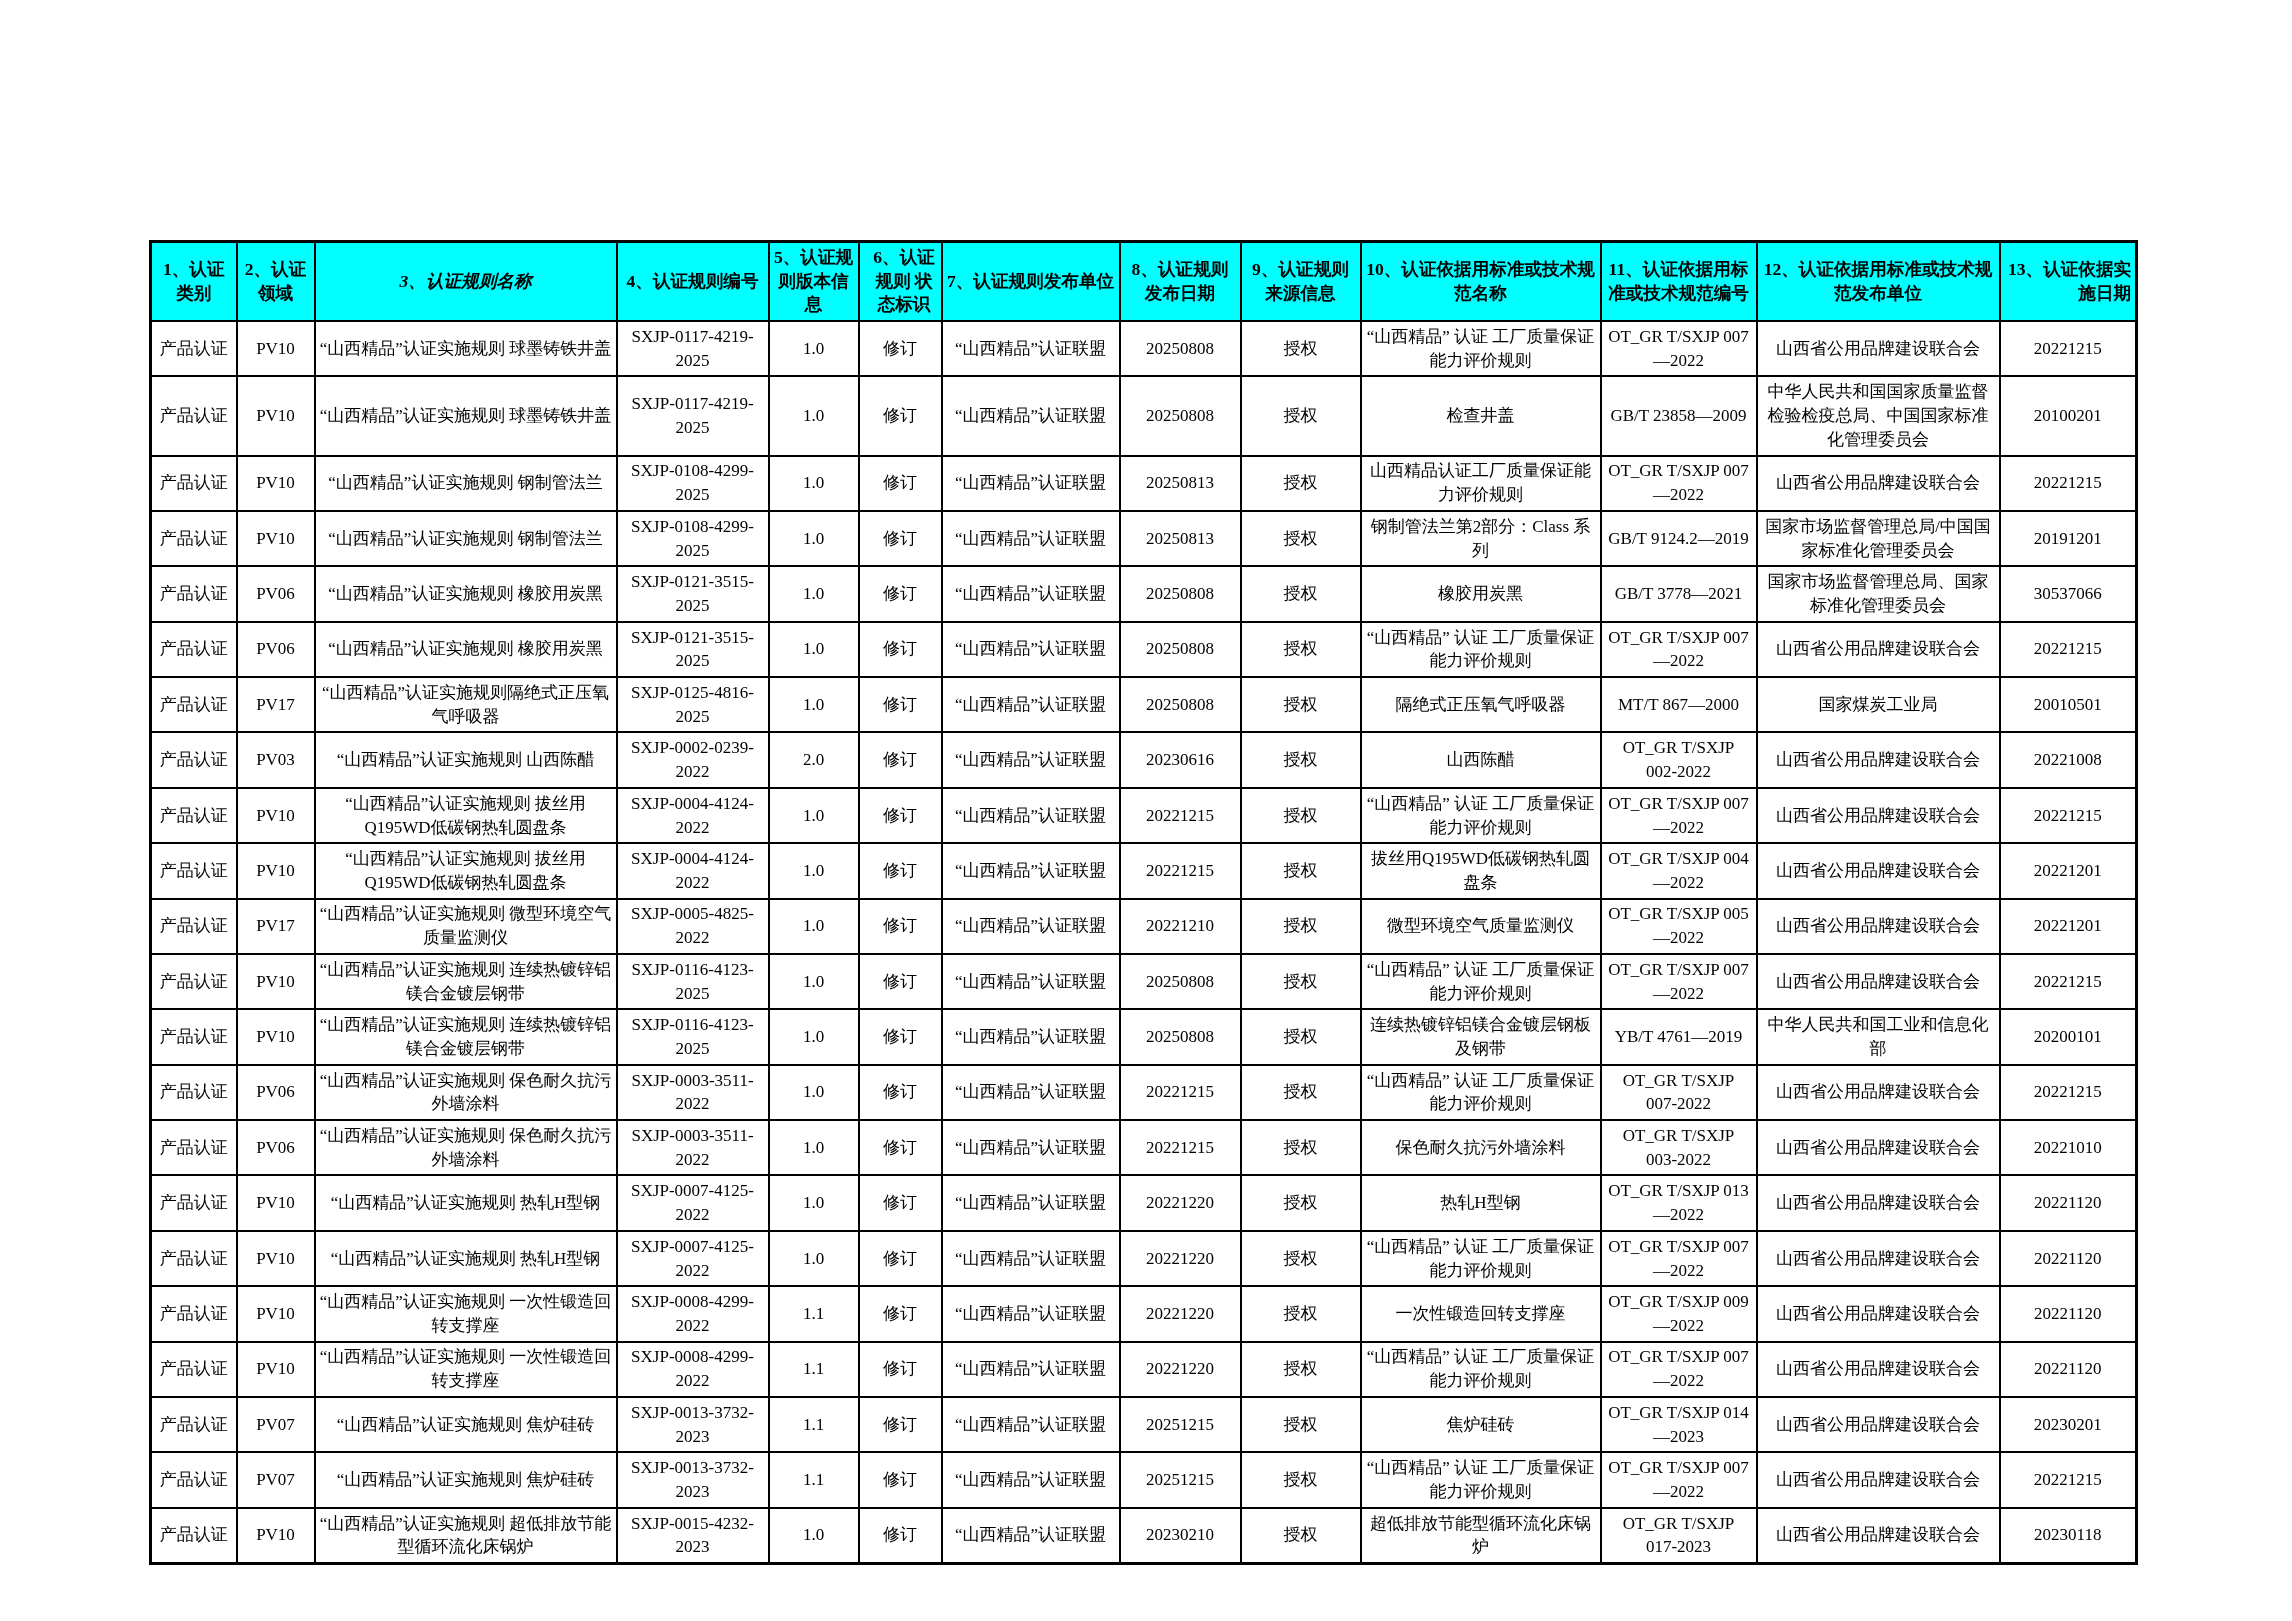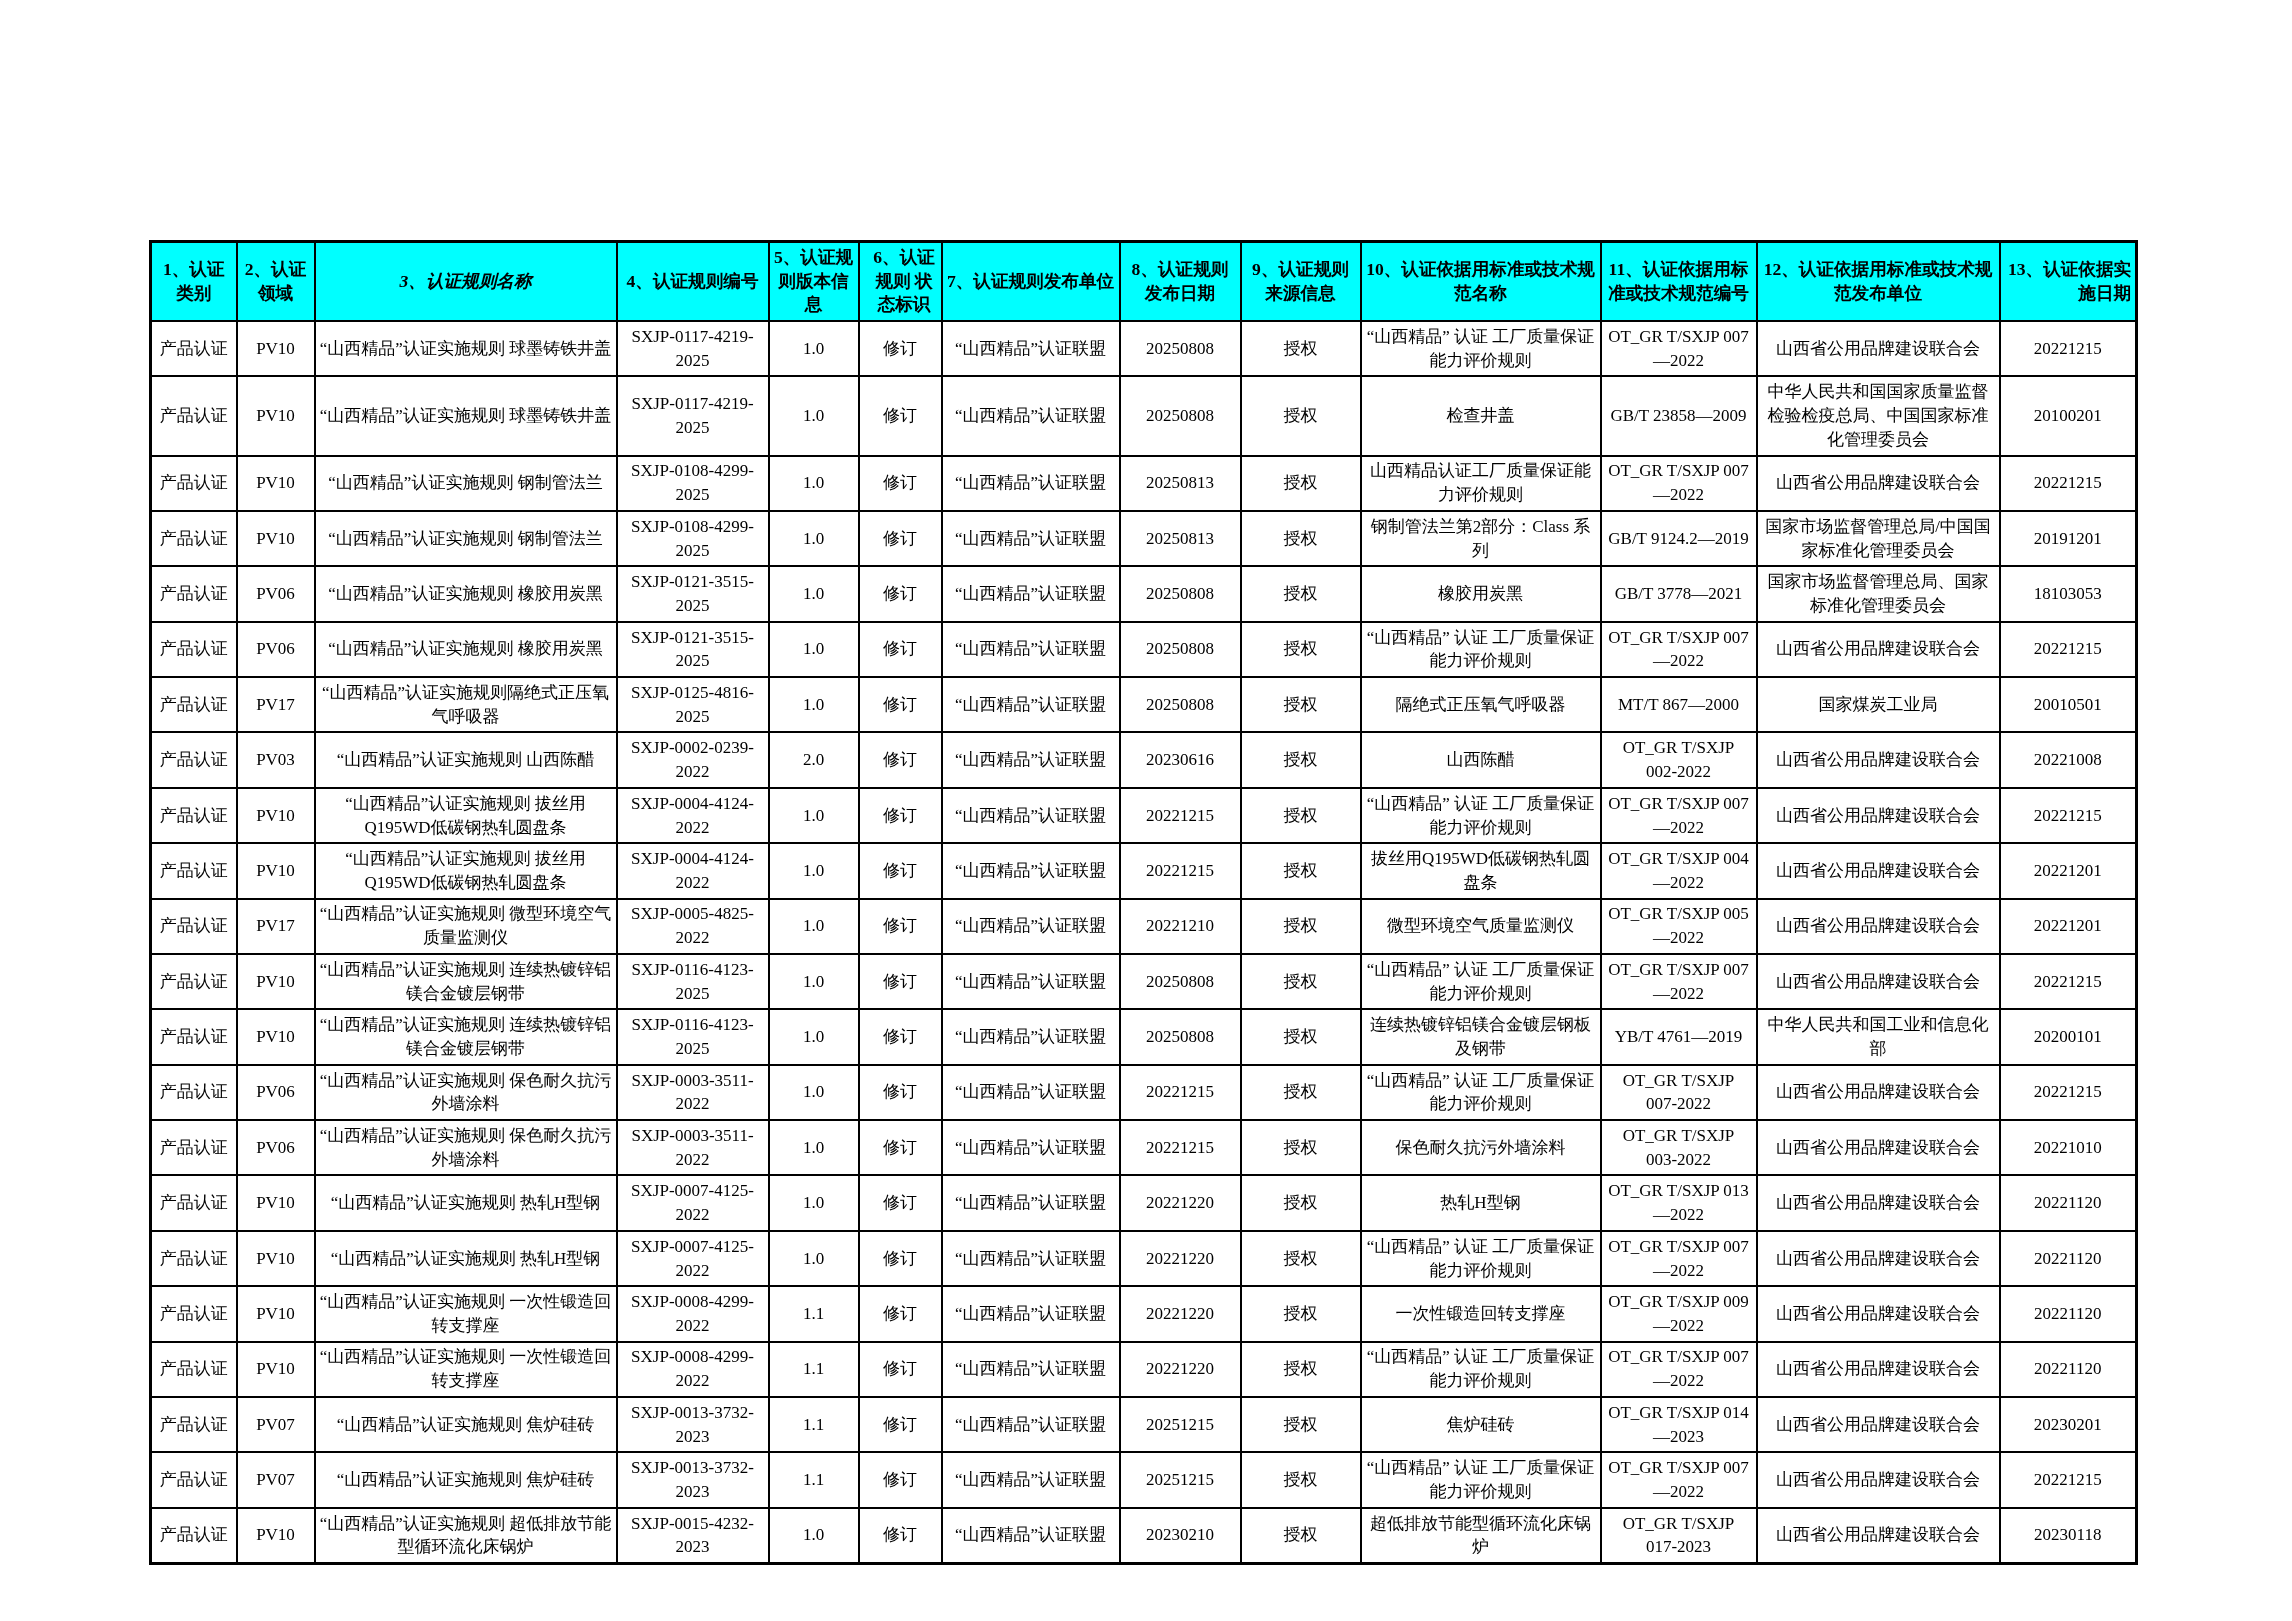--- a/index.html
+++ b/index.html
@@ -145,21 +145,21 @@
           <td>“山西精品”认证实施规则 橡胶用炭黑</td>
           <td>SXJP-0121-3515-2025</td>
           <td>1.0</td>
           <td>修订</td>
           <td>“山西精品”认证联盟</td>
           <td>20250808</td>
           <td>授权</td>
           <td>橡胶用炭黑</td>
           <td>GB/T 3778—2021</td>
           <td>国家市场监督管理总局、国家标准化管理委员会</td>
-          <td>18103053</td>
+          <td>30537066</td>
         </tr>
         <tr>
           <td>产品认证</td>
           <td>PV06</td>
           <td>“山西精品”认证实施规则 橡胶用炭黑</td>
           <td>SXJP-0121-3515-2025</td>
           <td>1.0</td>
           <td>修订</td>
           <td>“山西精品”认证联盟</td>
           <td>20250808</td>

